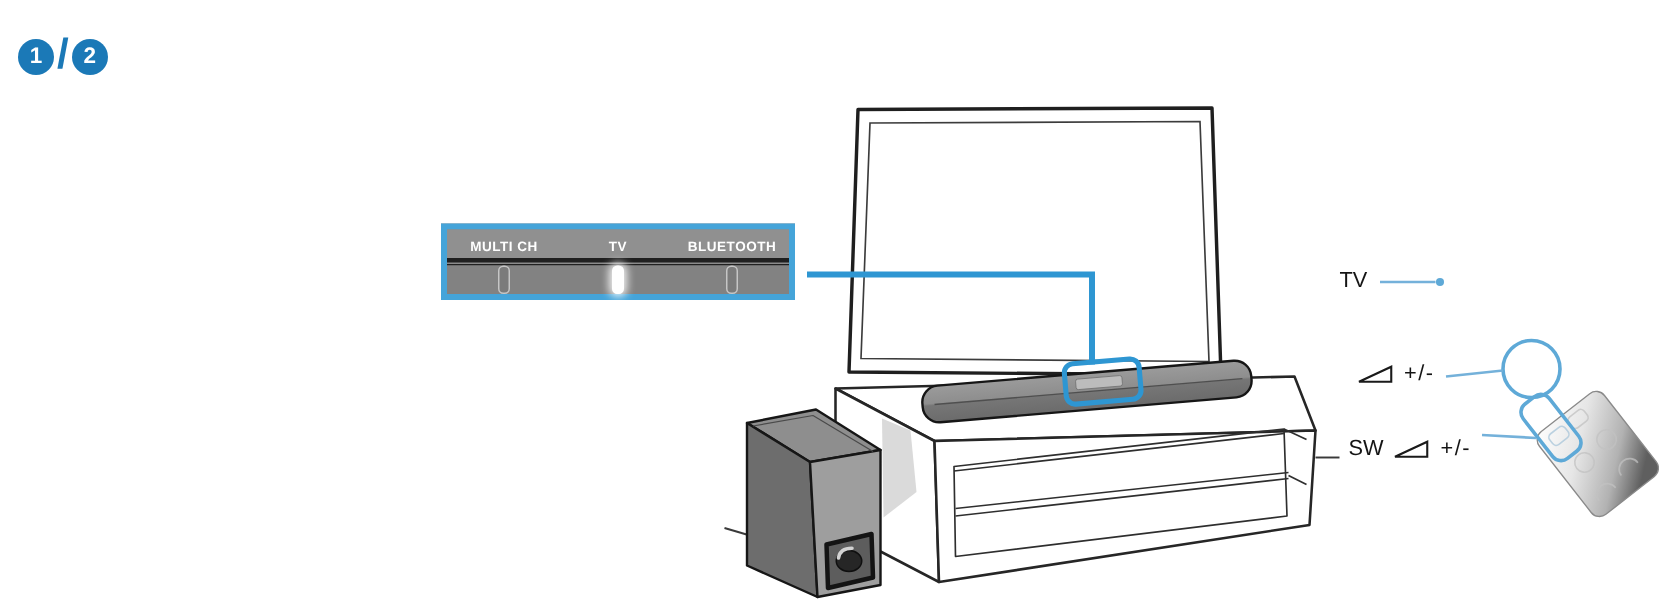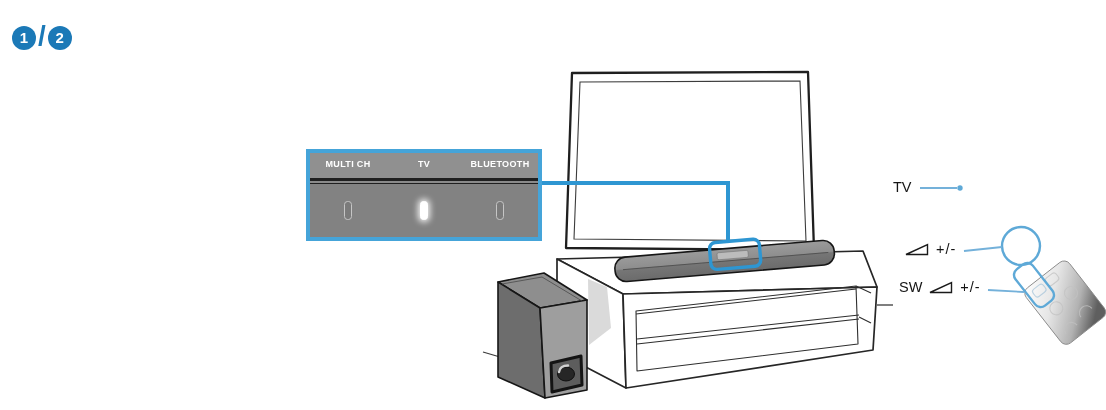--- a/index.html
+++ b/index.html
@@ -12,21 +12,21 @@
   
   .steps{position:absolute;left:12px;top:22px;display:flex;align-items:center;gap:1px;}
   .step-badge{
     width:24px;height:24px;border-radius:50%;background:#1b79b7;color:#fff;
     font-size:15px;font-weight:bold;line-height:24px;text-align:center;display:inline-block;
   }
   .step-slash{color:#1b79b7;font-size:28px;font-weight:bold;transform:translateY(-2px);padding:0 1px;}
 
   
   .panel{
-    position:absolute;left:306px;top:149px;width:236px;height:92px;box-sizing:border-box;
+    position:absolute;left:294px;top:149px;width:236px;height:51px;box-sizing:border-box;
     border:4px solid #45a4d9;background:#898989;display:flex;flex-direction:column;
   }
   .panel-top{display:flex;background:#909090;padding-top:6px;height:19px;}
   .panel-top .plabel{
     flex:1;text-align:center;color:#fff;font-size:9px;font-weight:bold;letter-spacing:.35px;
     white-space:nowrap;
   }
   .panel-sep{height:2px;background:#8a8a8a;border-top:3px solid #1f1f1f;border-bottom:1px solid #1f1f1f;}
   .panel-bottom{flex:1;display:flex;align-items:center;background:#828282;}
   .ledwrap{flex:1;display:flex;justify-content:center;}
@@ -161,21 +161,21 @@
     <span>TV</span>
   </div>
 
   <div class="ann" style="left:905px;top:241px;">
     <svg class="tri" width="24" height="13" viewBox="0 0 24 13">
         <polygon points="1,11.5 22.5,11.5 22.5,1.5"></polygon>
       </svg>
     <span class="pm">+/-</span>
   </div>
 
-  <div class="ann" style="left:899px;top:279px;">
+  <div class="ann" style="left:899px;top:291px;">
     <span>SW</span>
     <svg class="tri" width="24" height="13" viewBox="0 0 24 13">
         <polygon points="1,11.5 22.5,11.5 22.5,1.5"></polygon>
       </svg>
     <span class="pm">+/-</span>
   </div>
 
 </div>
 
 </body></html>

